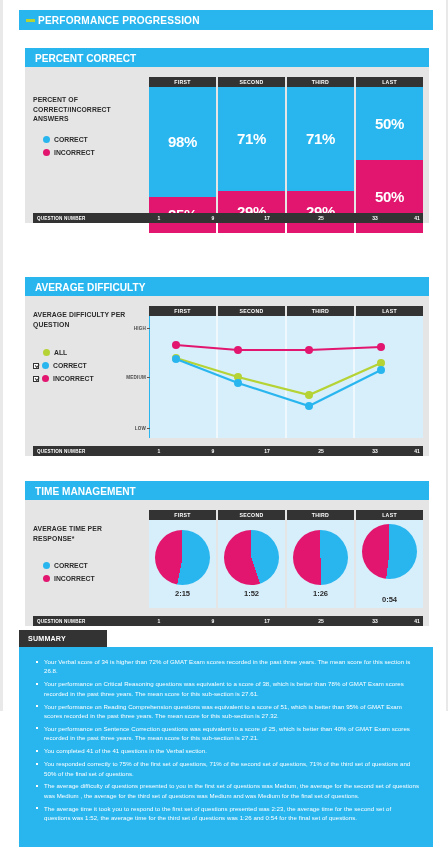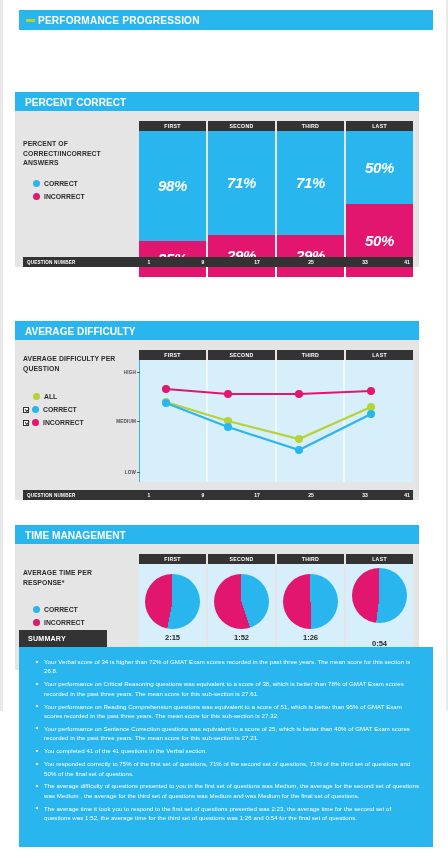--- a/index.html
+++ b/index.html
@@ -30,21 +30,21 @@
     flex: 0 0 auto;
   }
   .master-title {
     color: #ffffff; font-size: 11px; font-weight: bold;
     letter-spacing: .2px;
     transform: scaleX(0.92); transform-origin: left center;
     white-space: nowrap;
   }
 
   
-  .panel { position: absolute; left: 12px; width: 404px; margin-top: 44px; }
+  .panel { position: absolute; left: 22px; width: 404px; }
   .panel-head {
     height: 19px; background: #29b6ef;
     display: flex; align-items: center; padding-left: 10px;
   }
   .panel-head .t {
     color: #ffffff; font-size: 11px; font-weight: bold;
     transform: scaleX(0.92); transform-origin: left center;
     white-space: nowrap;
   }
 
@@ -101,21 +101,21 @@
   }
   .axis-tick {
     position: absolute; color: #ffffff; font-size: 5px; font-weight: bold;
     transform: translateX(-50%); white-space: nowrap;
   }
 
   
   .mosaic { display: flex; height: 146px; }
   .mcol { flex: 1 1 0; margin-right: 2px; display: flex; flex-direction: column; }
   .mcol:last-child { margin-right: 0; }
-  .mseg { display: flex; align-items: center; justify-content: center; font-style: italic; }
+  .mseg { display: flex; align-items: center; justify-content: center; }
   .mseg.correct { background: #29b6ef; }
   .mseg.incorrect { background: #e2156f; }
   .mseg span {
     color: #ffffff; font-size: 15px; font-weight: bold; letter-spacing: -.3px;
   }
 
   
   .line-plot { position: relative; background: #d7eefb; height: 122px; }
   .ytick {
     position: absolute; right: 100%; margin-right: 3px;

